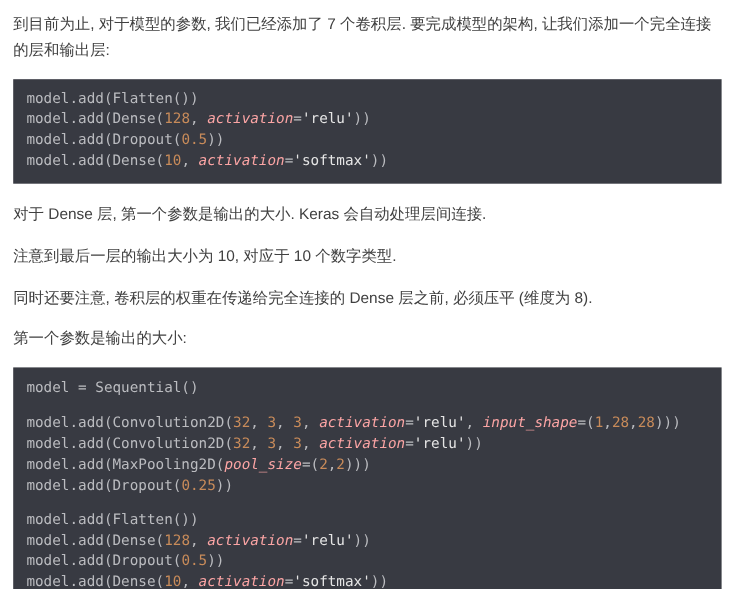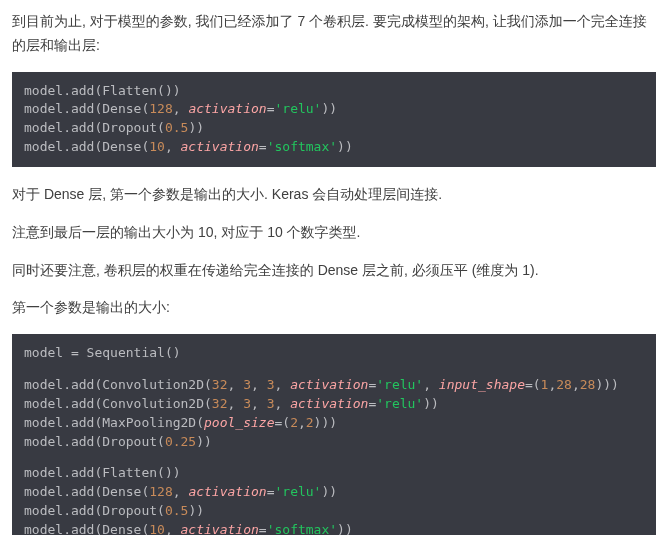--- a/index.html
+++ b/index.html
@@ -25,28 +25,28 @@
     padding: 10px 12px;
     margin: 0 0 16px 0;
     white-space: pre;
     overflow-x: auto;
   }
   .line { display: block; }
   .blank { display: block; height: 1em; }
   .fn { color: #bbbcc0; }
   .num { color: #c88b5a; }
   .param { color: #fca5a5; font-style: italic; }
-  .str { color: #22c55e; }
+  .str { color: #e5e5e5; }
   .op { color: #bbbcc0; }
 </style>
 </head>
 <body>
 
 <p>到目前为止, 对于模型的参数, 我们已经添加了 7 个卷积层. 要完成模型的架构, 让我们添加一个完全连接的层和输出层:</p>
 
 <div class="codeblock"><span class="line"><span class="fn">model.add(Flatten())</span></span><span class="line"><span class="fn">model.add(Dense(</span><span class="num">128</span><span class="fn">, </span><span class="param">activation</span><span class="op">=</span><span class="str">'relu'</span><span class="fn">))</span></span><span class="line"><span class="fn">model.add(Dropout(</span><span class="num">0.5</span><span class="fn">))</span></span><span class="line"><span class="fn">model.add(Dense(</span><span class="num">10</span><span class="fn">, </span><span class="param">activation</span><span class="op">=</span><span class="str">'softmax'</span><span class="fn">))</span></span></div>
 
 <p>对于 Dense 层, 第一个参数是输出的大小. Keras 会自动处理层间连接.</p>
 <p>注意到最后一层的输出大小为 10, 对应于 10 个数字类型.</p>
-<p>同时还要注意, 卷积层的权重在传递给完全连接的 Dense 层之前, 必须压平 (维度为 1).</p>
+<p>同时还要注意, 卷积层的权重在传递给完全连接的 Dense 层之前, 必须压平 (维度为 8).</p>
 <p>第一个参数是输出的大小:</p>
 
 <div class="codeblock"><span class="line"><span class="fn">model = Sequential()</span></span><span class="blank"></span><span class="line"><span class="fn">model.add(Convolution2D(</span><span class="num">32</span><span class="fn">, </span><span class="num">3</span><span class="fn">, </span><span class="num">3</span><span class="fn">, </span><span class="param">activation</span><span class="op">=</span><span class="str">'relu'</span><span class="fn">, </span><span class="param">input_shape</span><span class="op">=(</span><span class="num">1</span><span class="fn">,</span><span class="num">28</span><span class="fn">,</span><span class="num">28</span><span class="fn">)))</span></span><span class="line"><span class="fn">model.add(Convolution2D(</span><span class="num">32</span><span class="fn">, </span><span class="num">3</span><span class="fn">, </span><span class="num">3</span><span class="fn">, </span><span class="param">activation</span><span class="op">=</span><span class="str">'relu'</span><span class="fn">))</span></span><span class="line"><span class="fn">model.add(MaxPooling2D(</span><span class="param">pool_size</span><span class="op">=(</span><span class="num">2</span><span class="fn">,</span><span class="num">2</span><span class="fn">)))</span></span><span class="line"><span class="fn">model.add(Dropout(</span><span class="num">0.25</span><span class="fn">))</span></span><span class="blank"></span><span class="line"><span class="fn">model.add(Flatten())</span></span><span class="line"><span class="fn">model.add(Dense(</span><span class="num">128</span><span class="fn">, </span><span class="param">activation</span><span class="op">=</span><span class="str">'relu'</span><span class="fn">))</span></span><span class="line"><span class="fn">model.add(Dropout(</span><span class="num">0.5</span><span class="fn">))</span></span><span class="line"><span class="fn">model.add(Dense(</span><span class="num">10</span><span class="fn">, </span><span class="param">activation</span><span class="op">=</span><span class="str">'softmax'</span><span class="fn">))</span></span></div>
 
 </body></html>

